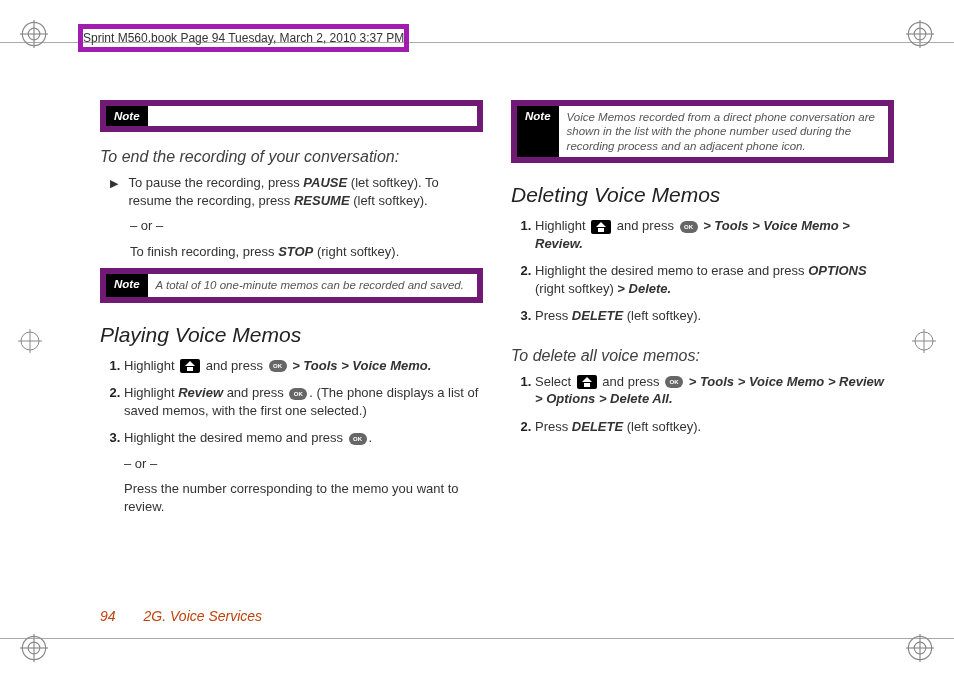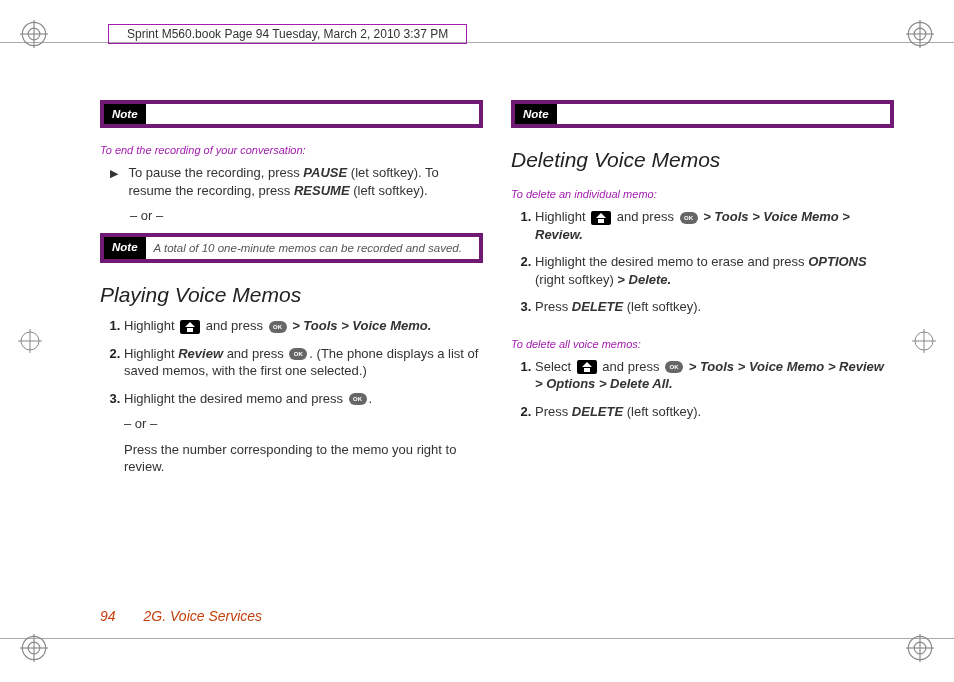--- a/index.html
+++ b/index.html
@@ -12,23 +12,22 @@
     color: #333;
     position: relative;
     background: #fff;
   }
   .page-header {
     position: absolute;
     top: 24px;
     left: 78px;
     font-size: 12px;
     color: #333;
-    border: 1px solid #a21caf;
-    padding: 2px 18px;
-    margin-left: 30px;
+    border: 5px solid #a21caf;
+    padding: 2px 0;
   }
   .crop-top, .crop-bottom {
     position: absolute;
     left: 0; right: 0;
     height: 1px;
     border-top: 1px solid #aaa;
   }
   .crop-top { top: 42px; }
   .crop-bottom { bottom: 42px; }
   .corner-mark {
@@ -55,21 +54,21 @@
     bottom: 90px;
     display: flex;
     gap: 28px;
   }
   .col {
     flex: 1;
     display: flex;
     flex-direction: column;
   }
   .note-box {
-    border: 4px solid #701a75;
+    border: 6px solid #701a75;
     display: flex;
     font-size: 11.5px;
     font-style: italic;
     margin-bottom: 10px;
   }
   .note-label {
     background: #000;
     color: #fff;
     font-weight: bold;
     font-style: italic;
@@ -77,22 +76,22 @@
     display: flex;
     align-items: flex-start;
   }
   .note-text {
     padding: 4px 8px;
     color: #555;
     line-height: 1.25;
   }
   .subhead {
     font-style: italic;
-    font-size: 11px;
-    color: #a21caf;
+    font-size: 16px;
+    color: #404040;
     margin: 6px 0 8px 0;
   }
   .section-title {
     font-style: italic;
     font-weight: normal;
     font-size: 21px;
     color: #222;
     margin: 10px 0 10px 0;
   }
   ol {
@@ -238,51 +237,54 @@
     </div>
     <div class="subhead">To end the recording of your conversation:</div>
 
     <div class="bullet-line">
       <span class="arrow">▶</span>
       <span>
         <span>To pause the recording, press </span><span class="softkey">PAUSE</span><span> (let softkey). To resume the recording, press </span><span class="softkey">RESUME</span><span> (left softkey).</span>
       </span>
     </div>
     <div class="sub-indent">– or –</div>
+    <div class="sub-indent">
+      <span>To finish recording, press </span><span class="softkey">STOP</span><span> (right softkey).</span>
+    </div>
 
     <div class="note-box">
       <div class="note-label">Note</div>
       <div class="note-text">A total of 10 one-minute memos can be recorded and saved.</div>
     </div>
 
     <div class="section-title">Playing Voice Memos</div>
 
     <ol>
       <li>
         <span>Highlight </span><span class="home-icon"></span><span> and press </span><span class="ok-icon">OK</span><span class="menu-path"> &gt; Tools &gt; Voice Memo.</span>
       </li>
       <li>
         <span>Highlight </span><span class="softkey">Review</span><span> and press </span><span class="ok-icon">OK</span><span>. (The phone displays a list of saved memos, with the first one selected.)</span>
       </li>
       <li>
         <span>Highlight the desired memo and press </span><span class="ok-icon">OK</span><span>.</span>
         <div style="margin-top:8px">– or –</div>
-        <div style="margin-top:8px">Press the number corresponding to the memo you right to review.</div>
+        <div style="margin-top:8px">Press the number corresponding to the memo you want to review.</div>
       </li>
     </ol>
   </div>
 
   <div class="col">
     <div class="note-box">
       <div class="note-label">Note</div>
+      <div class="note-text">Voice Memos recorded from a direct phone conversation are shown in the list with the phone number used during the recording process and an adjacent phone icon.</div>
     </div>
 
     <div class="section-title">Deleting Voice Memos</div>
 
-    <div class="subhead">To delete an individual memo:</div>
     <ol>
       <li>
         <span>Highlight </span><span class="home-icon"></span><span> and press </span><span class="ok-icon">OK</span><span class="menu-path"> &gt; Tools &gt; Voice Memo &gt; Review.</span>
       </li>
       <li>
         <span>Highlight the desired memo to erase and press </span><span class="softkey">OPTIONS</span><span> (right softkey) </span><span class="menu-path">&gt; Delete.</span>
       </li>
       <li>
         <span>Press </span><span class="softkey">DELETE</span><span> (left softkey).</span>
       </li>

